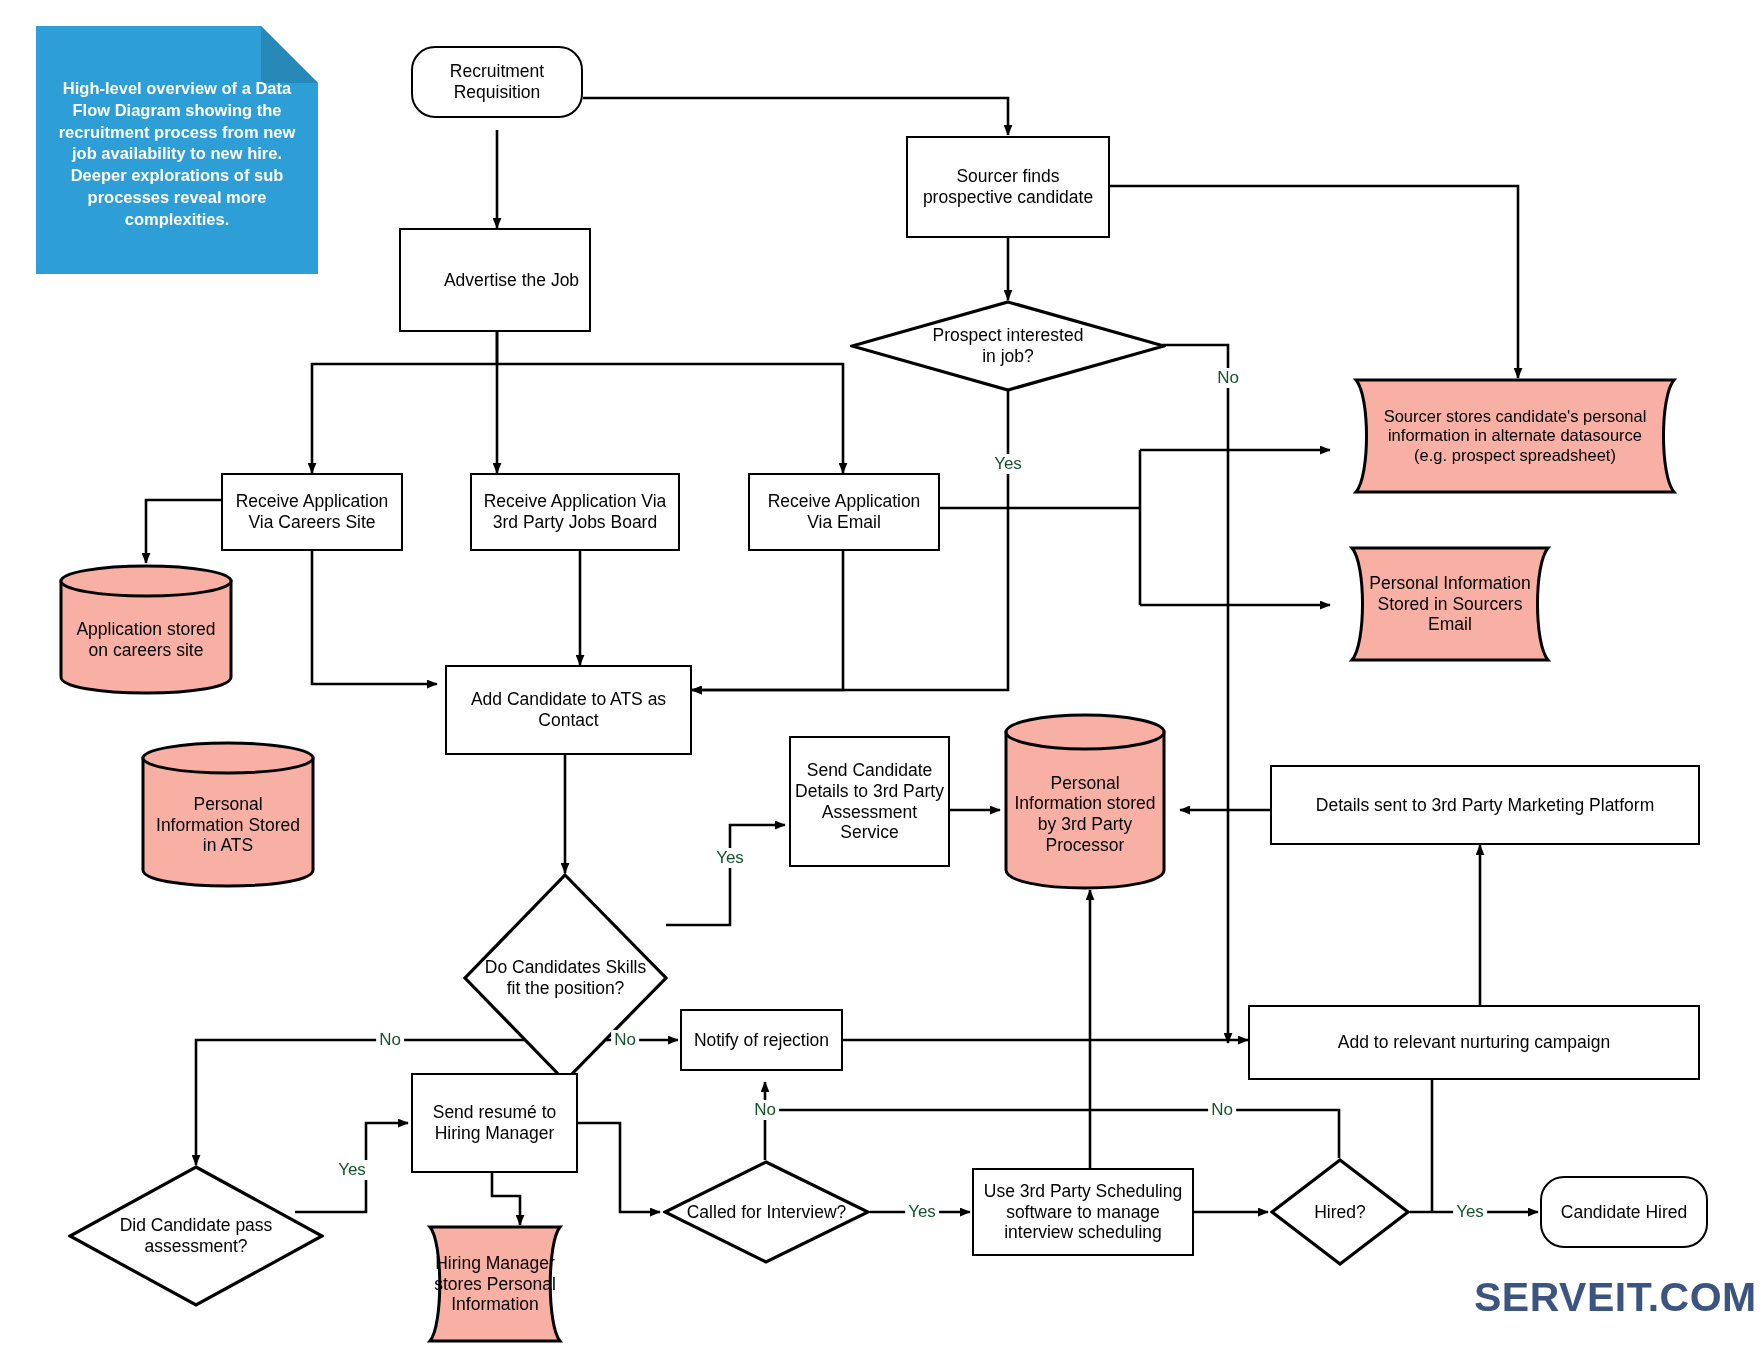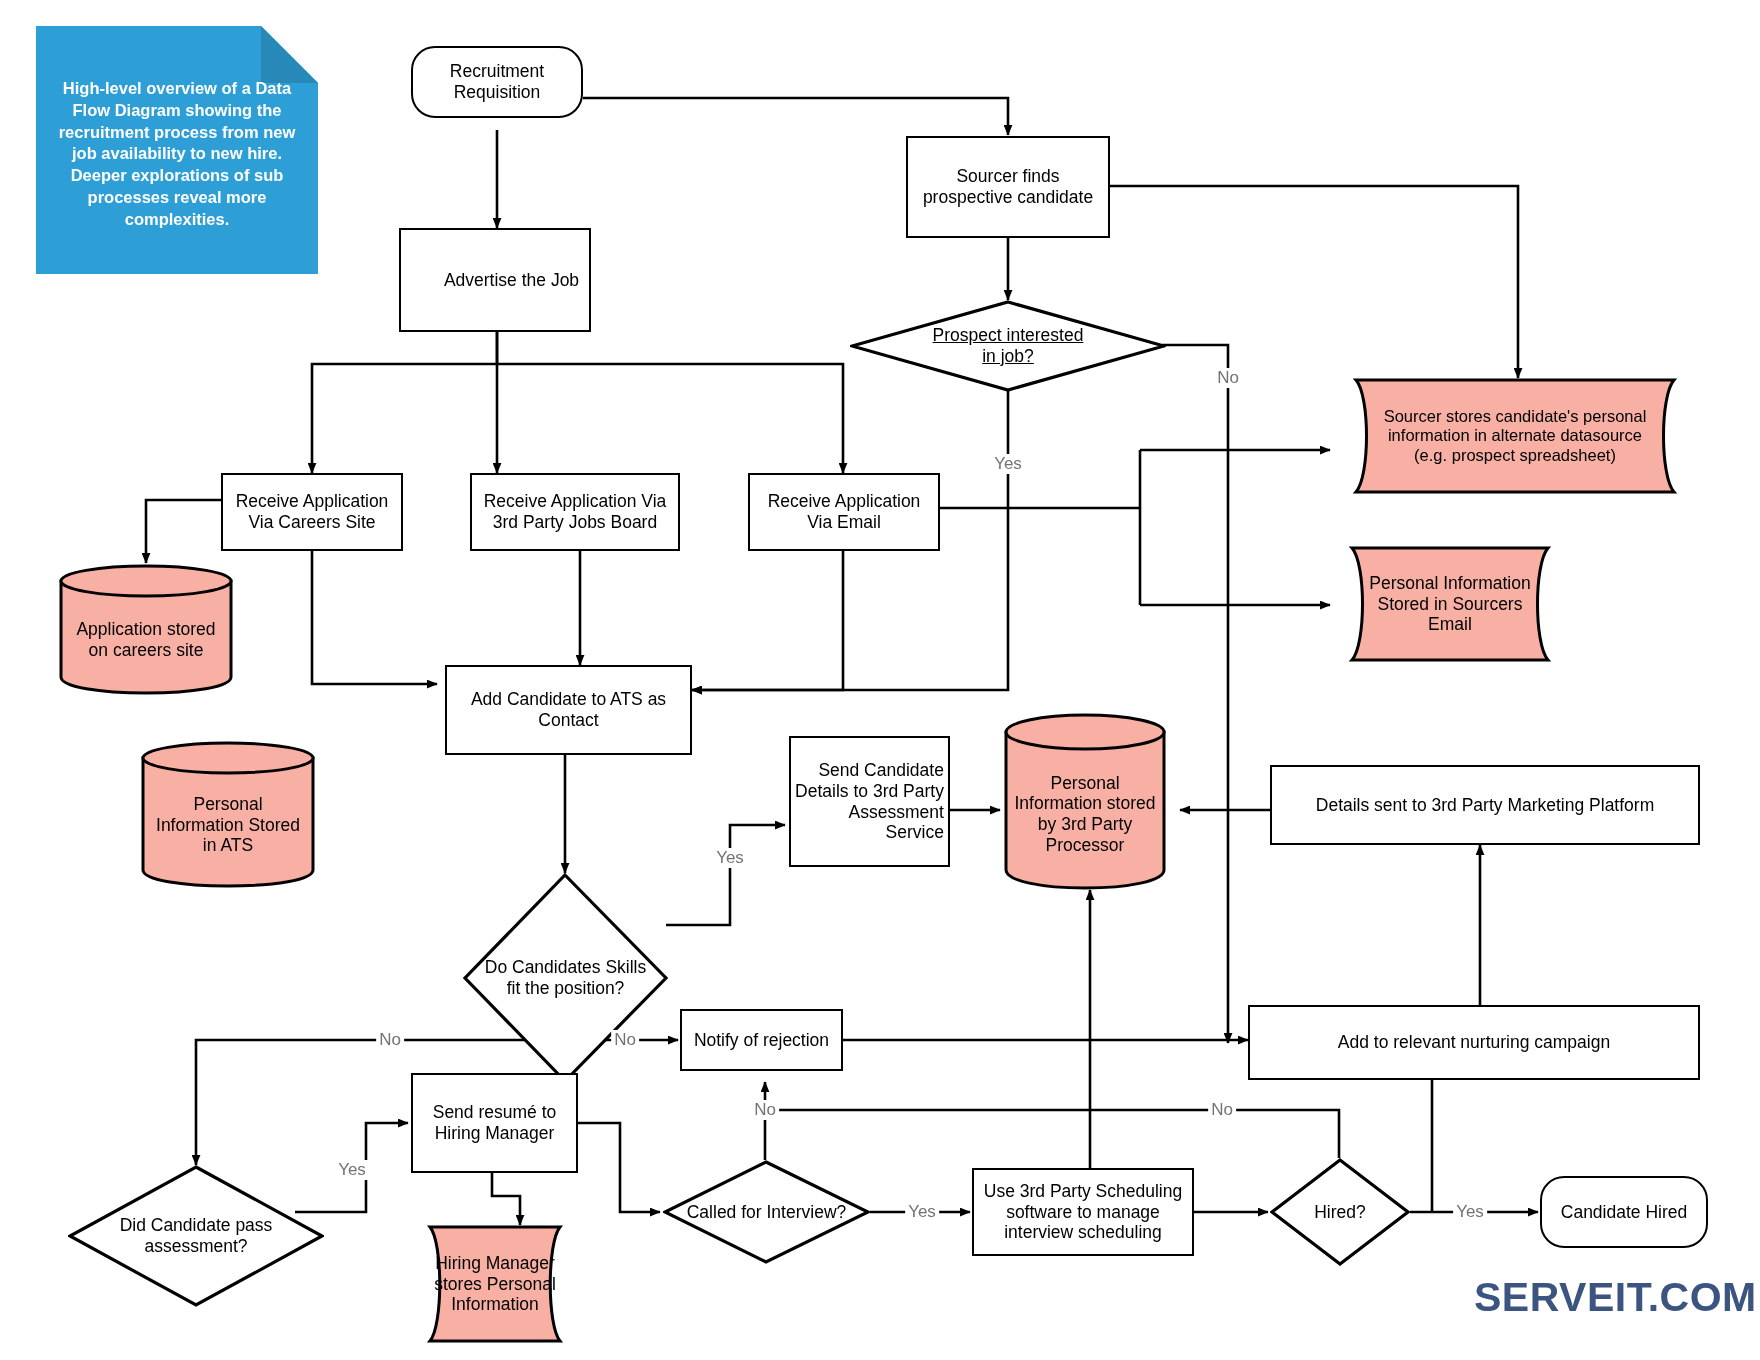--- a/index.html
+++ b/index.html
@@ -36,21 +36,21 @@
   .tape .lbl{position:relative;z-index:2;}
 
   
   .note{position:absolute;}
   .note .noteshape{position:absolute;left:0;top:0;width:100%;height:100%;}
   .note .notetext{position:relative;z-index:2;color:#ffffff;font-weight:bold;
       font-size:16.5px;line-height:1.32;text-align:center;padding:52px 16px 0 16px;
       box-sizing:border-box;}
 
   
-  .elabel{position:absolute;font-size:17px;color:#737373;background:#ffffff;
+  .elabel{position:absolute;font-size:17px;color:#14532d;background:#ffffff;
           padding:0 3px;white-space:nowrap;transform:translate(-50%,-50%);}
 
   
   .brand{position:absolute;font-size:41px;font-weight:bold;letter-spacing:0.5px;
          color:#3c5580;font-family:"Liberation Sans","DejaVu Sans",sans-serif;}
 </style>
 </head>
 <body>
 
 <div id="canvas">
@@ -145,21 +145,21 @@
   </div>
 
   <div class="node proc" style="left:399px;top:228px;width:192px;height:104px;padding-left:33px;">
     <span class="lbl">Advertise the Job</span>
   </div>
 
   <div class="node proc" style="left:906px;top:136px;width:204px;height:102px;">
     <span class="lbl">Sourcer finds<br>prospective candidate</span>
   </div>
 
-  <div class="node dec" style="left:850px;top:300px;width:316px;height:92px;text-decoration:underline;">
+  <div class="node dec" style="left:850px;top:300px;width:316px;height:92px;">
     <svg class="diashape" viewBox="0 0 316 92" preserveAspectRatio="none">
       <polygon points="158,2 314,46 158,90 2,46" fill="#fff" stroke="#000" stroke-width="3.2" vector-effect="non-scaling-stroke"></polygon>
     </svg>
     <span class="lbl">Prospect interested<br>in job?</span>
   </div>
 
   <div class="node tape" style="left:1330px;top:378px;width:370px;height:116px;">
     <svg class="tapeshape" viewBox="0 0 370 116" preserveAspectRatio="none">
       <path d="M26,2 L344,2 C330,18 330,98 344,114 L26,114 C40,98 40,18 26,2 Z" fill="#f9b0a4" stroke="#000" stroke-width="3" vector-effect="non-scaling-stroke"></path>
     </svg>
@@ -205,21 +205,21 @@
     <span class="lbl">Add Candidate to ATS as<br>Contact</span>
   </div>
 
   <div class="node dec" style="left:463px;top:873px;width:205px;height:210px;">
     <svg class="diashape" viewBox="0 0 205 210" preserveAspectRatio="none">
       <polygon points="102,2 203,105 102,208 2,105" fill="#fff" stroke="#000" stroke-width="3.2" vector-effect="non-scaling-stroke"></polygon>
     </svg>
     <span class="lbl">Do Candidates Skills<br>fit the position?</span>
   </div>
 
-  <div class="node proc" style="left:789px;top:736px;width:161px;height:131px;text-align:right;">
+  <div class="node proc" style="left:789px;top:736px;width:161px;height:131px;">
     <span class="lbl">Send Candidate<br>Details to 3rd Party<br>Assessment<br>Service</span>
   </div>
 
   <div class="node cyl" style="left:1003px;top:712px;width:164px;height:178px;">
     <svg class="cylshape" viewBox="0 0 164 178" preserveAspectRatio="none">
       <path d="M3,20 L3,158 C3,169 39,176 82,176 C125,176 161,169 161,158 L161,20 Z" fill="#f9b0a4" stroke="#000" stroke-width="3" vector-effect="non-scaling-stroke"></path>
       <ellipse cx="82" cy="20" rx="79" ry="17" fill="#f9b0a4" stroke="#000" stroke-width="3" vector-effect="non-scaling-stroke"></ellipse>
     </svg>
     <span class="lbl" style="padding-top:26px;">Personal<br>Information stored<br>by 3rd Party<br>Processor</span>
   </div>

